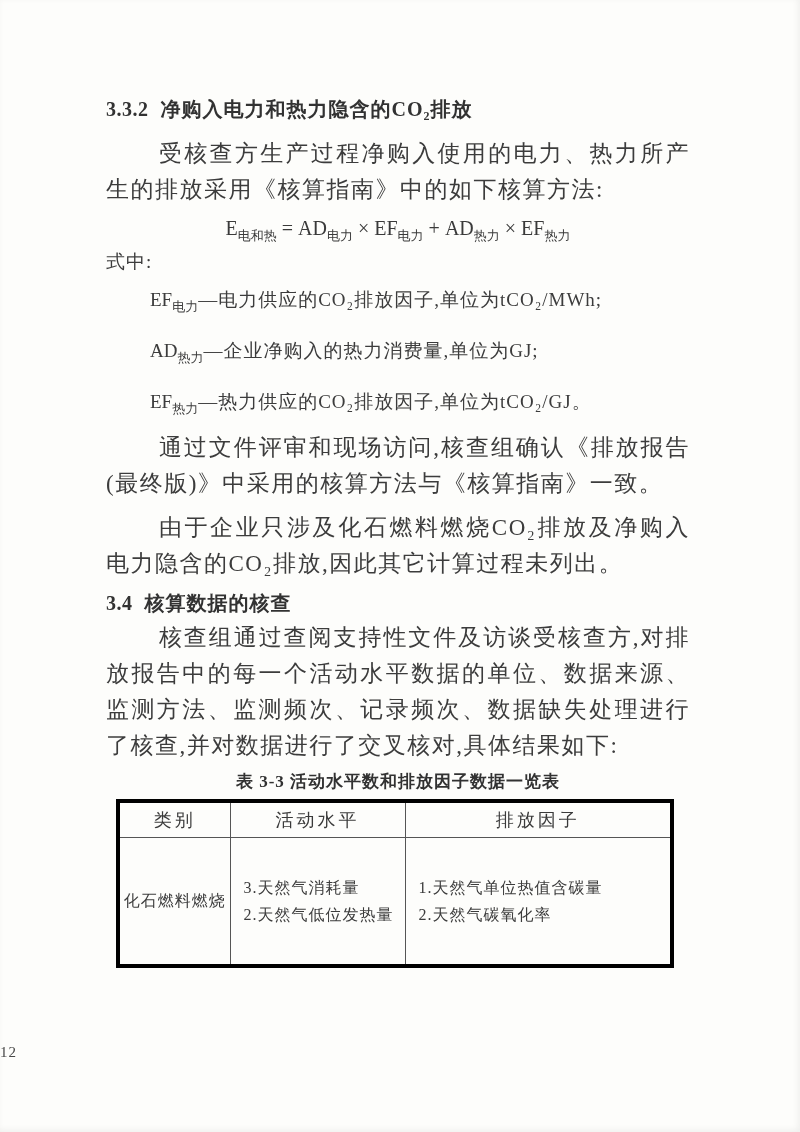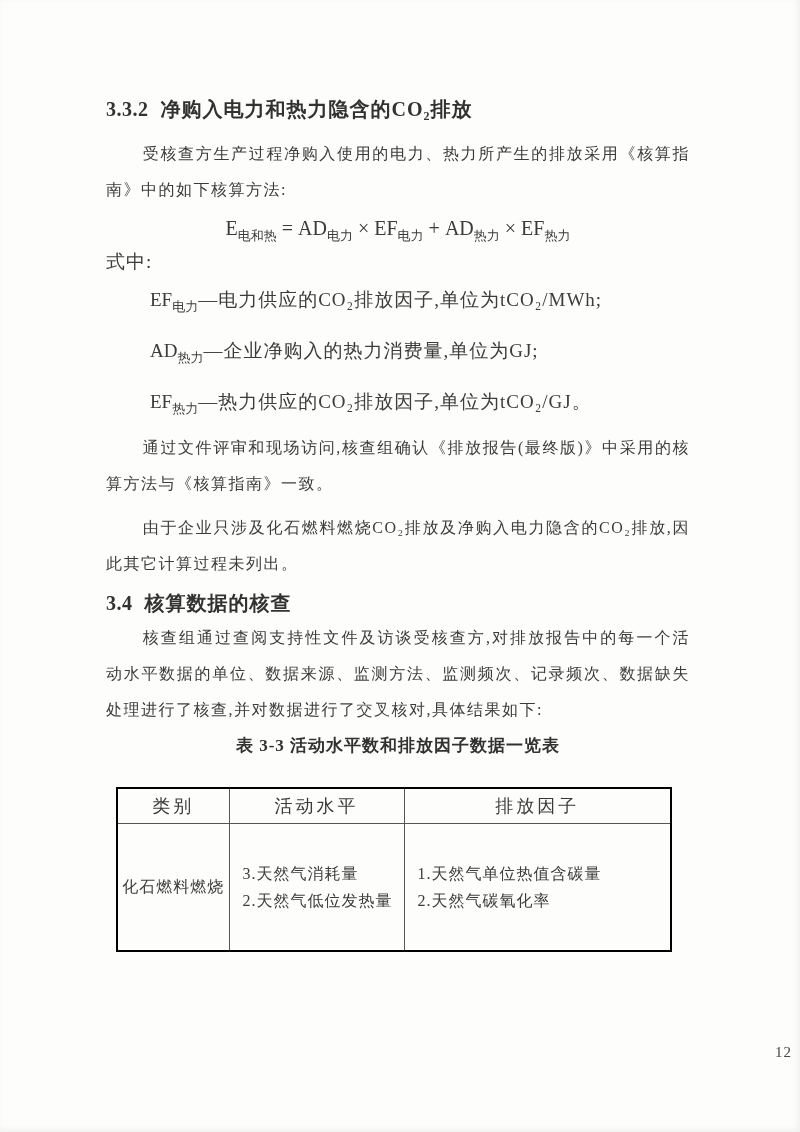--- a/index.html
+++ b/index.html
@@ -18,21 +18,21 @@
   }
   .content{padding:96px 110px 0 106px;}
 
   .heading{
     font-size:20px;font-weight:bold;line-height:26px;
     margin:0;color:#323232;letter-spacing:1px;
   }
   .heading .h-num{margin-right:12px;letter-spacing:0.5px;}
 
   .para{
-    font-size:16px;line-height:36px;margin:0;
+    font-size:23px;line-height:36px;margin:0;
     text-align:justify;text-indent:2.3em;
     letter-spacing:1.5px;color:#3c3c3c;
   }
   .para-intro{margin-top:14px;}
   .para-scope{margin-top:8px;}
   .para-verification{margin-top:4px;}
 
   .formula{
     margin-top:2px;height:36px;line-height:36px;
     text-align:center;font-size:20px;letter-spacing:0;
@@ -52,40 +52,40 @@
   .def sub{font-size:13px;letter-spacing:0;}
 
   .h34{margin-top:8px;}
 
   .tbl-caption{
     margin:6px 0 0 0;text-align:center;
     font-weight:bold;font-size:17px;letter-spacing:1px;color:#323232;
   }
 
   .data-table{
-    margin:30px 0 0 10px;
+    margin:6px 0 0 10px;
     border-collapse:collapse;
     width:554px;table-layout:fixed;
-    border:2px solid #000000;
+    border:4px solid #000000;
   }
   .data-table th,.data-table td{border:1px solid #555;}
   .data-table th{
     height:34px;font-weight:normal;font-size:18px;
     letter-spacing:3px;text-align:center;color:#3a3a3a;padding:0;
   }
   .data-table td{height:126px;font-size:16px;color:#3c3c3c;}
   td.cell-cat{text-align:center;vertical-align:middle;letter-spacing:1px;padding:0;}
   td.cell-list{
     vertical-align:middle;padding:0 4px 0 13px;
     white-space:pre-line;line-height:27px;letter-spacing:1px;
   }
 
   .page-number{
     position:absolute;left:0;right:8px;top:1044px;
-    text-align:right;font-size:15px;color:#474747;letter-spacing:1px;
+    text-align:left;font-size:15px;color:#474747;letter-spacing:1px;
   }
 </style>
 </head>
 <body>
 
 <div class="page">
   <div class="content">
 
     <h2 class="heading"><span class="h-num">3.3.2</span><span class="h-title">净购入电力和热力隐含的CO₂排放</span></h2>
 

